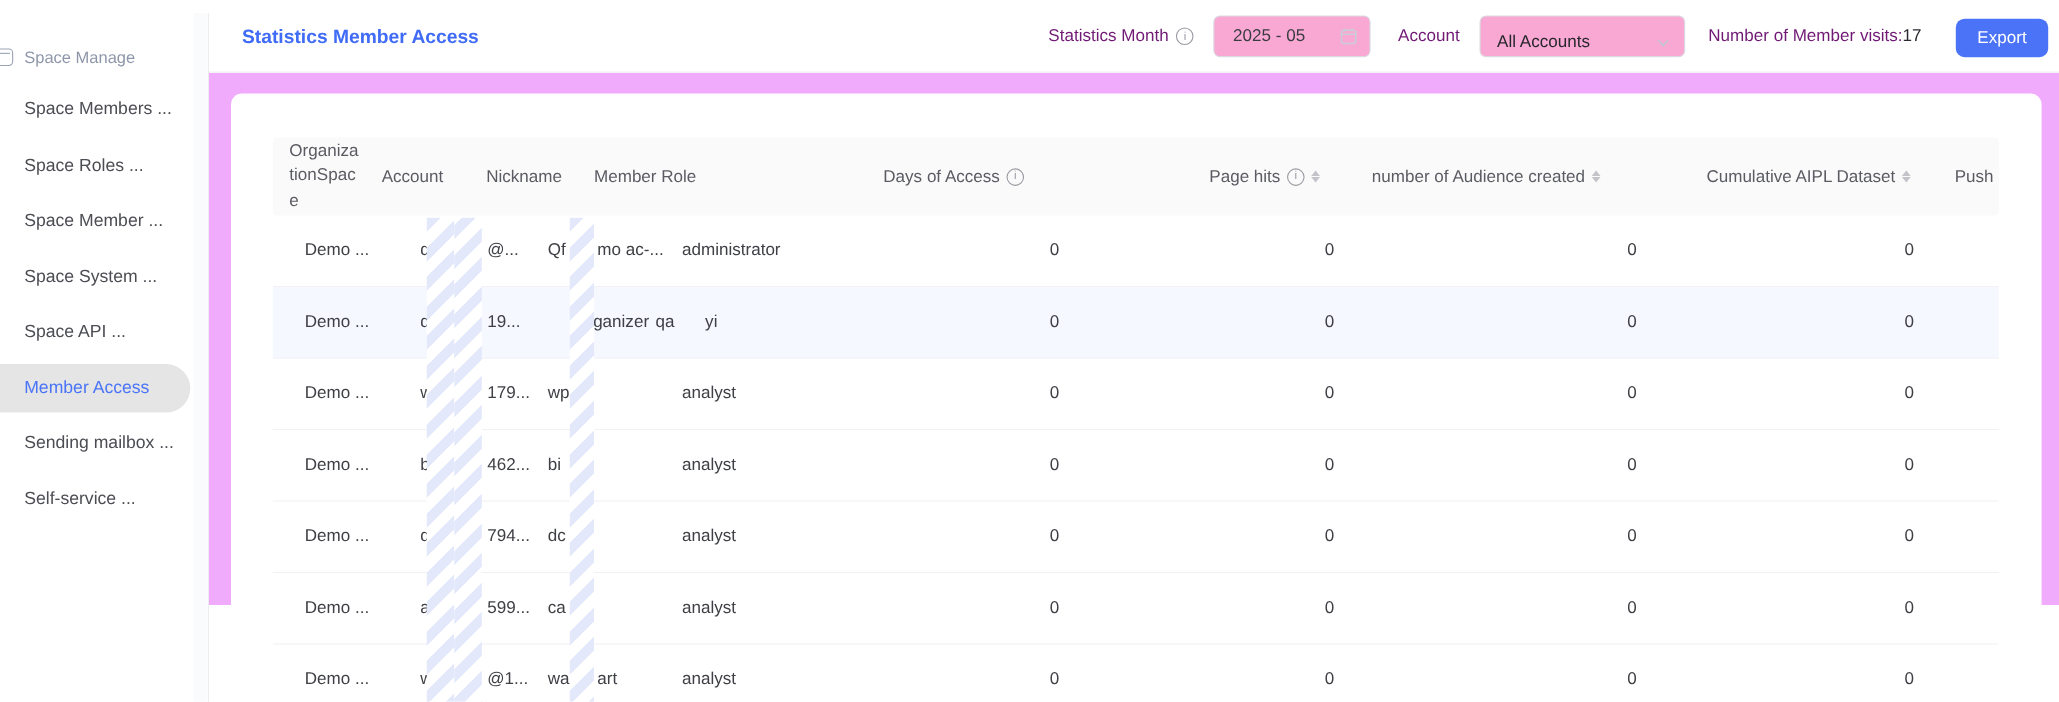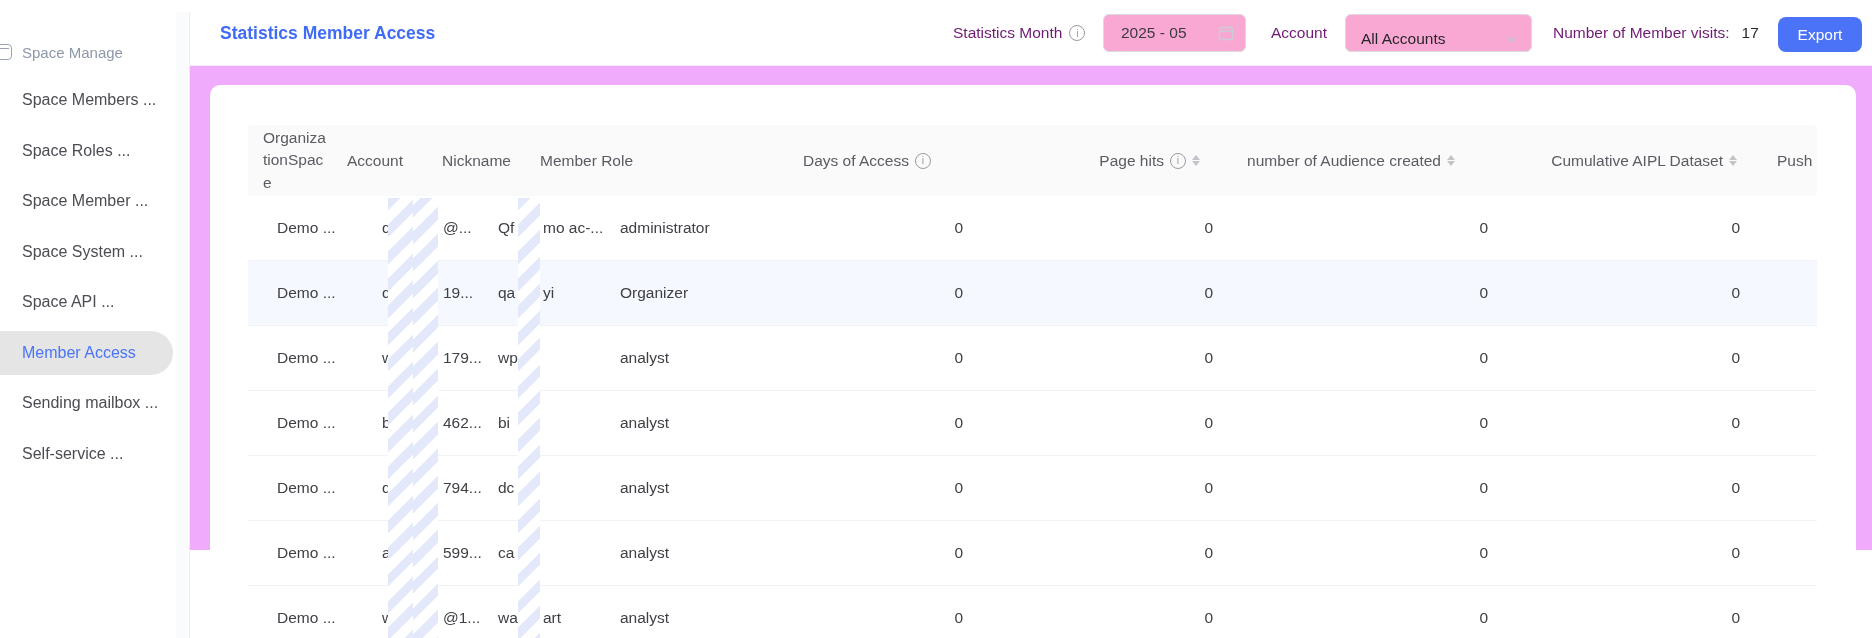--- a/index.html
+++ b/index.html
@@ -26,21 +26,21 @@
 
   
   .topbar { position:absolute; left:190px; top:0; width:1682px; height:66px; background:#fff;
     border-bottom:1px solid #f0f1f4; z-index:2; }
   .page-title { position:absolute; left:30px; top:0; height:66px; display:flex; align-items:center;
     font-size:17.5px; font-weight:700; color:#3F6BF6; }
   .lbl { color:#701a75; font-size:15.5px; }
   .ctrl { position:absolute; top:0; height:66px; display:flex; align-items:center; gap:7px; }
   .stats-label { left:763px; }
   .acct-label { left:1081px; }
-  .visits { left:1363px; gap:12px;text-align:right; }
+  .visits { left:1363px; gap:0;text-align:right; }
   .visits .val { color:#2a2a30; font-size:15.5px; }
   .box { position:absolute; top:14px; height:38px; border:1px solid #d9dbe0; border-radius:6px;
     background:#f9a8d4; display:flex; align-items:center; font-size:15.5px; color:#3a3b40;
     cursor:pointer; }
   .datebox { left:913px; width:143px; padding:0 11px 0 17px; }
   .datebox .flex-sp { flex:1; }
   .selectbox { left:1155px; width:187px; padding:12px 12px 0 15px; color:#26262b; }
   .selectbox .flex-sp { flex:1; }
   .info-icon { width:16px; height:16px; border:1px solid #9a9aa2; border-radius:50%;
     display:inline-flex; align-items:center; justify-content:center; font-size:10.5px;
@@ -230,22 +230,22 @@
           <div class="td num">0</div>
           <div class="td num">0</div>
           <div class="td num">0</div>
           <div class="td num">0</div>
           <div class="td"></div>
         </div>
 
         <div class="tr grid-cols hl">
           <div class="td c1">Demo ...</div>
           <div class="td c2"><span>d</span><span class="acc-r">19...</span></div>
+          <div class="td c4">Organizer</div>
           <div class="td c3"><span>qa</span><span class="nick-r">yi</span></div>
-          <div class="td c4">Organizer</div>
           <div class="td num">0</div>
           <div class="td num">0</div>
           <div class="td num">0</div>
           <div class="td num">0</div>
           <div class="td"></div>
         </div>
 
         <div class="tr grid-cols">
           <div class="td c1">Demo ...</div>
           <div class="td c2"><span>w</span><span class="acc-r">179...</span></div>

